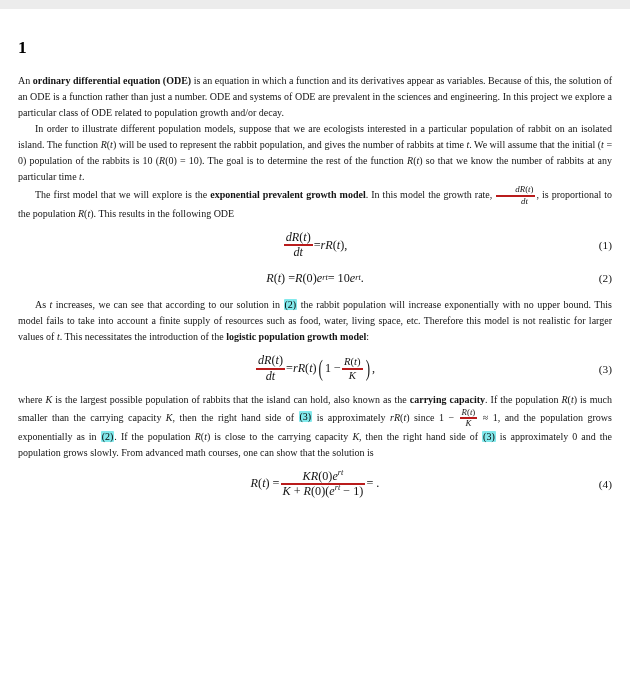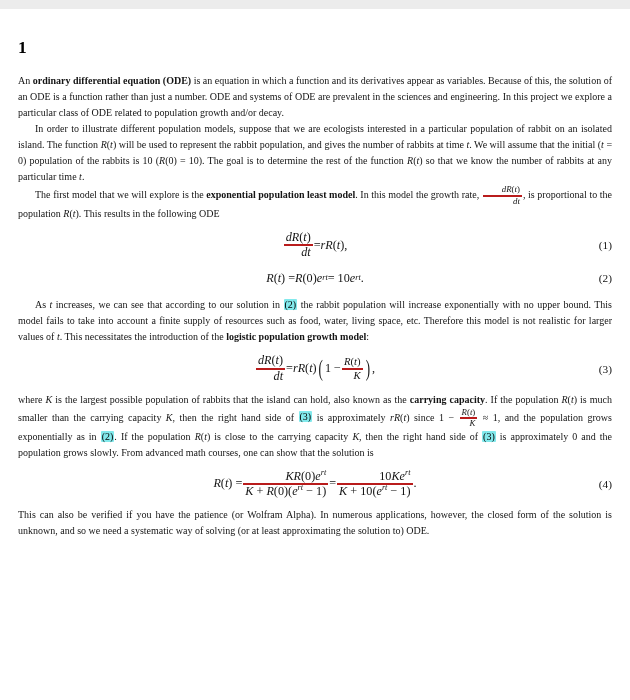--- a/index.html
+++ b/index.html
@@ -25,21 +25,21 @@
   }
   .para.indent{ text-indent:17px; }
   .para b{ font-weight:bold; }
 
   .mi{ font-style:italic; }
 
   sup.msup{ font-size:0.68em; line-height:0; vertical-align:super; }
 
   .frac{
     display:inline-flex; flex-direction:column;
-    text-align:right; vertical-align:middle;
+    text-align:center; vertical-align:middle;
     line-height:1.08; margin:0 1px;
   }
   .frac .num{ display:block; padding:0 2px; }
   .frac .den{ display:block; border-top:2px solid #b91c1c; padding:0 2px; }
   .frac.small{ font-size:0.88em; }
 
   .equation{
     position:relative;
     display:flex; align-items:center; justify-content:center;
     font-size:12.2px; margin:9px 0; min-height:20px;
@@ -67,21 +67,21 @@
 
 <div class="page-gap"></div>
 
 <div class="page">
   <h1 class="section-heading">
     <span>1</span>
   </h1>
   <div id="doc-content">
       <p class="para">An <b>ordinary differential equation (ODE)</b> is an equation in which a function and its derivatives appear as variables. Because of this, the solution of an ODE is a function rather than just a number. ODE and systems of ODE are prevalent in the sciences and engineering. In this project we explore a particular class of ODE related to population growth and/or decay.</p>
       <p class="para indent">In order to illustrate different population models, suppose that we are ecologists interested in a particular population of rabbit on an isolated island. The function <span class="mi">R</span>(<span class="mi">t</span>) will be used to represent the rabbit population, and gives the number of rabbits at time <span class="mi">t</span>. We will assume that the initial (<span class="mi">t</span> = 0) population of the rabbits is 10 (<span class="mi">R</span>(0) = 10). The goal is to determine the rest of the function <span class="mi">R</span>(<span class="mi">t</span>) so that we know the number of rabbits at any particular time <span class="mi">t</span>.</p>
-      <p class="para indent">The first model that we will explore is the <b>exponential population least model</b>. In this model the growth rate, <span class="frac small">
+      <p class="para indent">The first model that we will explore is the <b>exponential prevalent growth model</b>. In this model the growth rate, <span class="frac small">
           <span class="num"><span class="mi">dR</span>(<span class="mi">t</span>)</span>
           <span class="den"><span class="mi">dt</span></span>
         </span>, is proportional to the population <span class="mi">R</span>(<span class="mi">t</span>). This results in the following ODE</p>
       <div class="equation">
         <span class="eq-body"><span class="frac">
             <span class="num"><span class="mi">dR</span>(<span class="mi">t</span>)</span>
             <span class="den"><span class="mi">dt</span></span>
           </span> = <span class="mi">rR</span>(<span class="mi">t</span>),</span>
         <span class="eq-number">(1)</span>
       </div>
@@ -101,21 +101,17 @@
         <span class="eq-number">(3)</span>
       </div>
       <p class="para">where <span class="mi">K</span> is the largest possible population of rabbits that the island can hold, also known as the <b>carrying capacity</b>. If the population <span class="mi">R</span>(<span class="mi">t</span>) is much smaller than the carrying capacity <span class="mi">K</span>, then the right hand side of <span class="refbox">(3)</span> is approximately <span class="mi">rR</span>(<span class="mi">t</span>) since 1 − <span class="frac small">
           <span class="num"><span class="mi">R</span>(<span class="mi">t</span>)</span>
           <span class="den"><span class="mi">K</span></span>
         </span> ≈ 1, and the population grows exponentially as in <span class="refbox">(2)</span>. If the population <span class="mi">R</span>(<span class="mi">t</span>) is close to the carrying capacity <span class="mi">K</span>, then the right hand side of <span class="refbox">(3)</span> is approximately 0 and the population grows slowly. From advanced math courses, one can show that the solution is</p>
       <div class="equation">
         <span class="eq-body"><span class="mi">R</span>(<span class="mi">t</span>) = <span class="frac">
             <span class="num"><span class="mi">KR</span>(0)<span class="mi">e</span><sup class="msup"><span class="mi">rt</span></sup></span>
             <span class="den"><span class="mi">K</span> + <span class="mi">R</span>(0)(<span class="mi">e</span><sup class="msup"><span class="mi">rt</span></sup> − 1)</span>
-          </span> = <span class="frac">
-            <span class="num">10<span class="mi">Ke</span><sup class="msup"><span class="mi">rt</span></sup></span>
-            <span class="den"><span class="mi">K</span> + 10(<span class="mi">e</span><sup class="msup"><span class="mi">rt</span></sup> − 1)</span>
-          </span>.</span>
+          </span> = .</span>
         <span class="eq-number">(4)</span>
       </div>
-      <p class="para">This can also be verified if you have the patience (or Wolfram Alpha). In numerous applications, however, the closed form of the solution is unknown, and so we need a systematic way of solving (or at least approximating the solution to) ODE.</p>
     </div>
 </div>
 
 </body></html>

